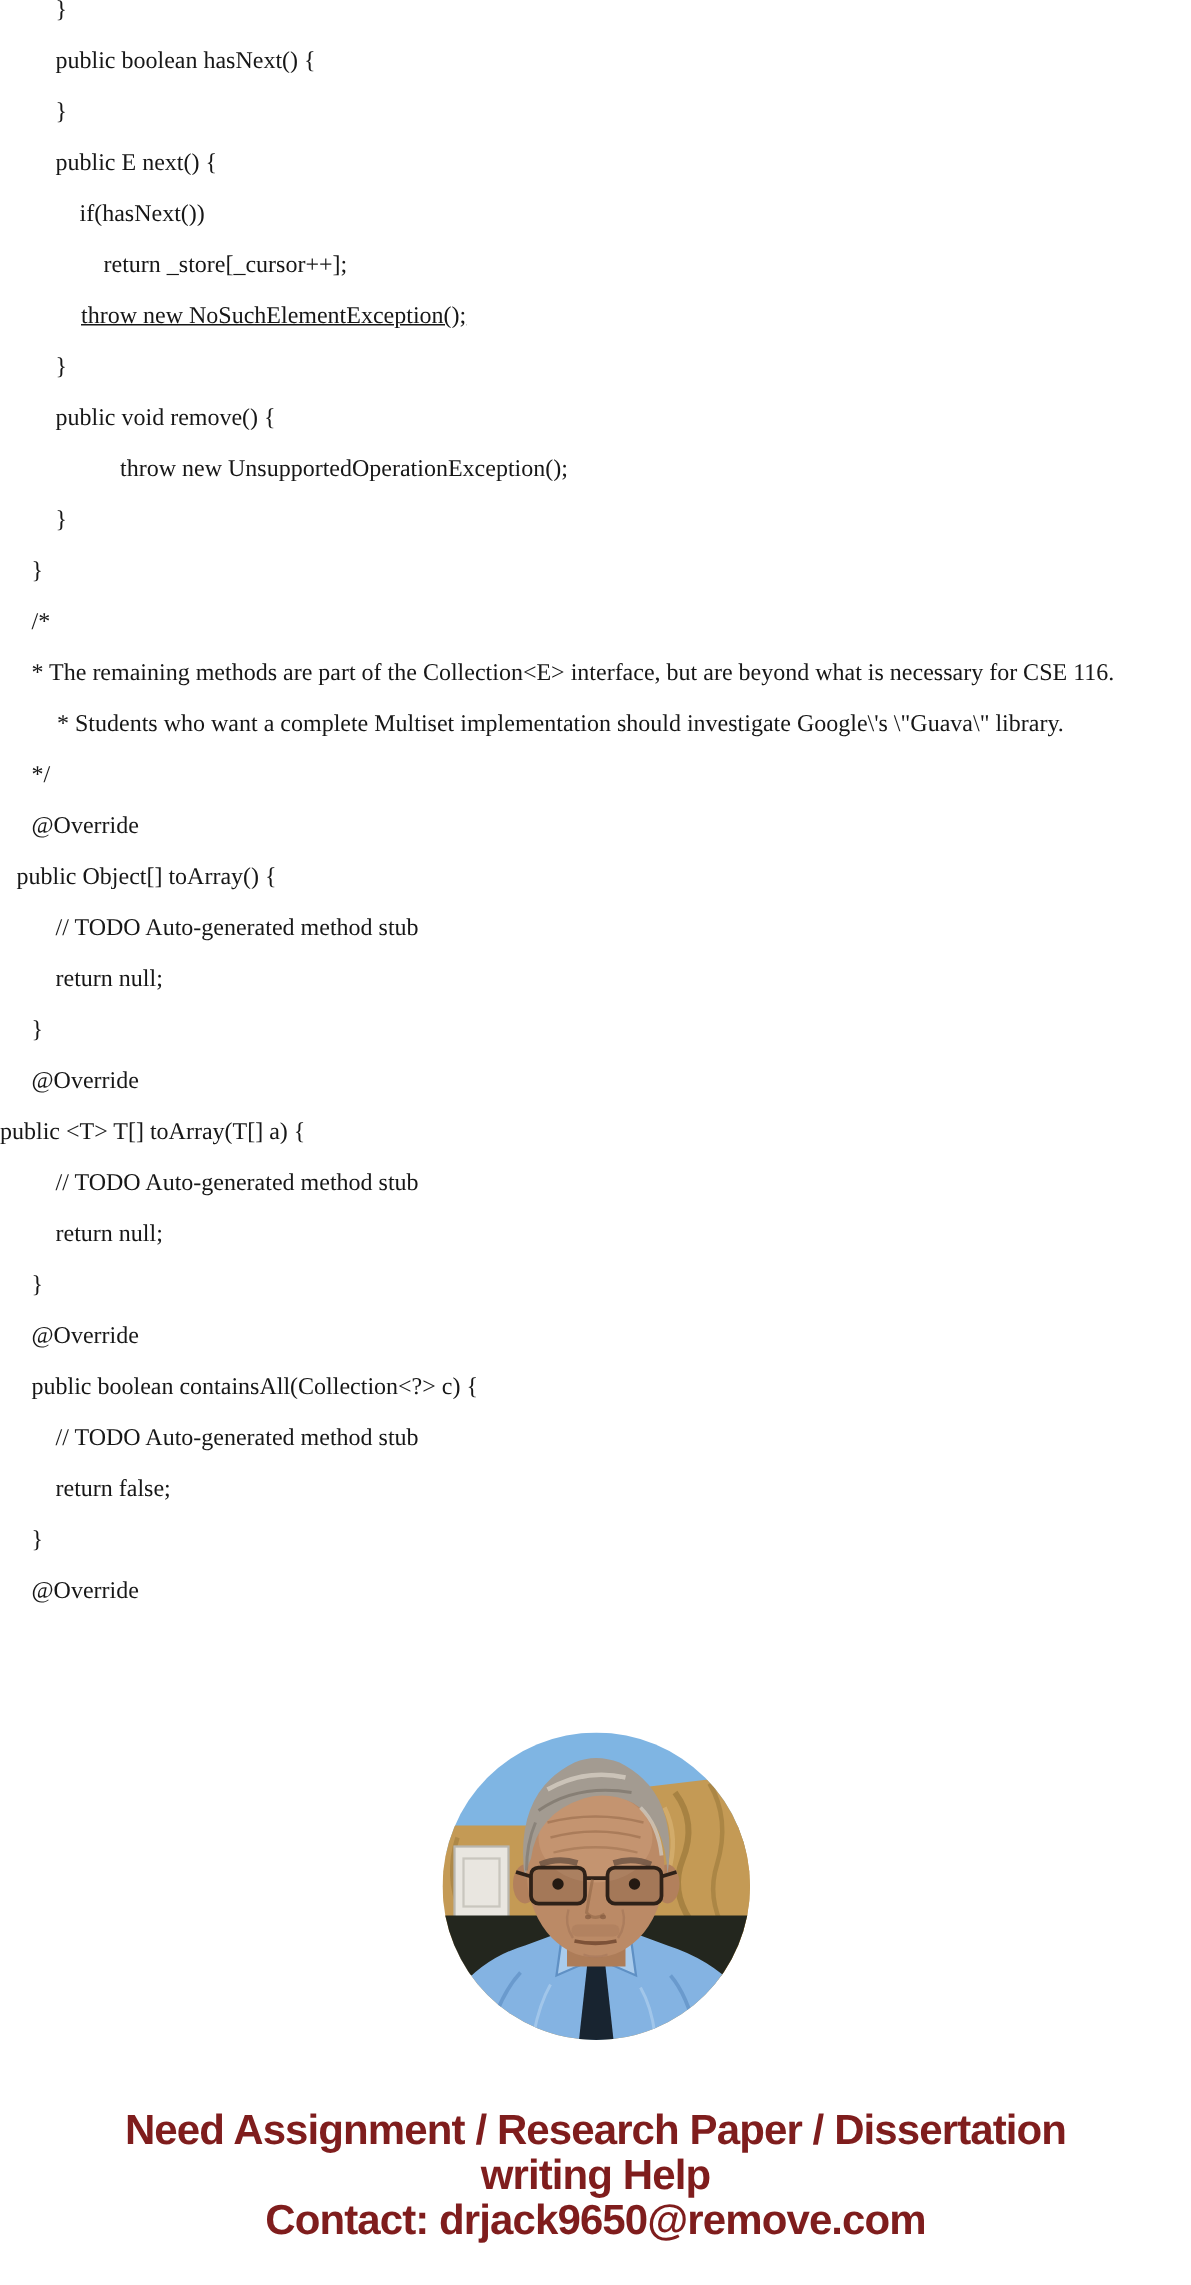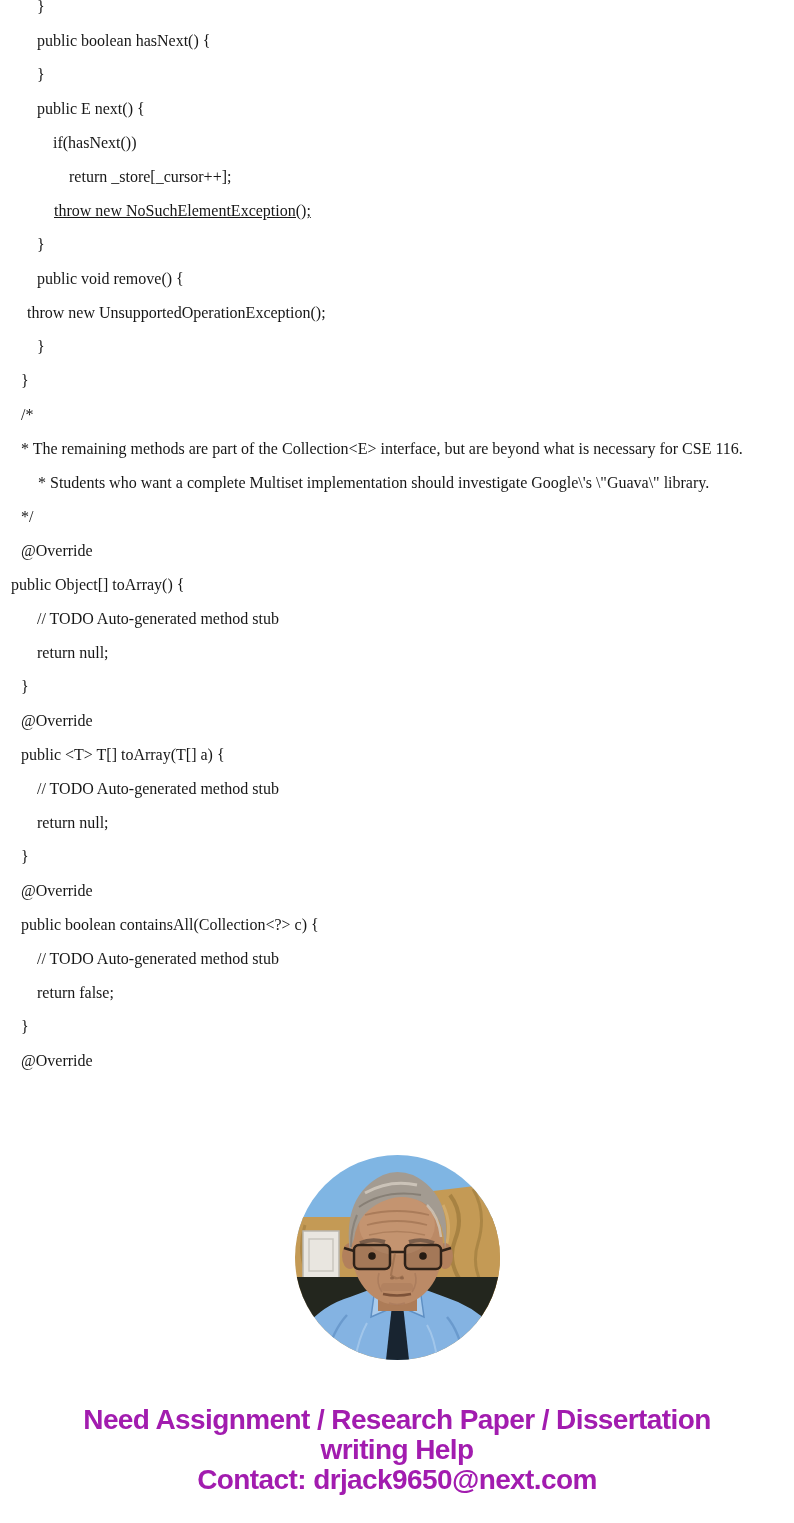--- a/index.html
+++ b/index.html
@@ -37,55 +37,55 @@
 
   
   .footer {
     margin-top: 45px;
     text-align: center;
     font-family: "Liberation Sans", sans-serif;
     font-weight: bold;
     font-size: 28px;
     line-height: 30px;
     letter-spacing: -0.6px;
-    color: #a21caf;
+    color: #7f1d1d;
   }
   .footer-heading { margin: 0; }
   .footer-contact { margin: 0; }
 </style>
 </head>
 <body>
 
 <div class="page">
 
   <div class="code-area">
     <div id="code-lines" style="color: rgb(23, 23, 23);">
         <div class="code-line" style="padding-left: 37px;">}</div>
         <div class="code-line" style="padding-left: 37px;">public boolean hasNext() {</div>
         <div class="code-line" style="padding-left: 37px;">}</div>
         <div class="code-line" style="padding-left: 37px;">public E next() {</div>
         <div class="code-line" style="padding-left: 53px;">if(hasNext())</div>
         <div class="code-line" style="padding-left: 69px;">return _store[_cursor++];</div>
         <div class="code-line" style="padding-left: 54px; text-decoration: underline;">throw new NoSuchElementException();</div>
         <div class="code-line" style="padding-left: 37px;">}</div>
         <div class="code-line" style="padding-left: 37px;">public void remove() {</div>
-        <div class="code-line" style="padding-left: 27px;">throw new UnsupportedOperationException();</div>
+        <div class="code-line" style="padding-left: 80px;">throw new UnsupportedOperationException();</div>
         <div class="code-line" style="padding-left: 37px;">}</div>
         <div class="code-line" style="padding-left: 21px;">}</div>
         <div class="code-line" style="padding-left: 21px;">/*</div>
         <div class="code-line" style="padding-left: 21px;">* The remaining methods are part of the Collection&lt;E&gt; interface, but are beyond what is necessary for CSE 116.</div>
         <div class="code-line" style="padding-left: 38px;">* Students who want a complete Multiset implementation should investigate Google\'s \"Guava\" library.</div>
         <div class="code-line" style="padding-left: 21px;">*/</div>
         <div class="code-line" style="padding-left: 21px;">@Override</div>
         <div class="code-line" style="padding-left: 11px;">public Object[] toArray() {</div>
         <div class="code-line" style="padding-left: 37px;">// TODO Auto-generated method stub</div>
         <div class="code-line" style="padding-left: 37px;">return null;</div>
         <div class="code-line" style="padding-left: 21px;">}</div>
         <div class="code-line" style="padding-left: 21px;">@Override</div>
-        <div class="code-line" style="padding-left: 21px;">public &lt;T&gt; T[] toArray(T[] a) {</div>
+        <div class="code-line" style="">public &lt;T&gt; T[] toArray(T[] a) {</div>
         <div class="code-line" style="padding-left: 37px;">// TODO Auto-generated method stub</div>
         <div class="code-line" style="padding-left: 37px;">return null;</div>
         <div class="code-line" style="padding-left: 21px;">}</div>
         <div class="code-line" style="padding-left: 21px;">@Override</div>
         <div class="code-line" style="padding-left: 21px;">public boolean containsAll(Collection&lt;?&gt; c) {</div>
         <div class="code-line" style="padding-left: 37px;">// TODO Auto-generated method stub</div>
         <div class="code-line" style="padding-left: 37px;">return false;</div>
         <div class="code-line" style="padding-left: 21px;">}</div>
         <div class="code-line" style="padding-left: 21px;">@Override</div>
       </div>
@@ -171,16 +171,16 @@
         <path d="M94,148 Q102,151 110,148" stroke="#a5775a" stroke-width="1.5" fill="none" opacity="0.6"></path>
       </g>
     </svg>
   </div>
 
   <div class="footer">
     <div class="footer-heading">
       <span>Need Assignment / Research Paper / Dissertation</span><br>
       <span>writing Help</span>
     </div>
-    <div class="footer-contact">Contact: drjack9650@next.com</div>
+    <div class="footer-contact">Contact: drjack9650@remove.com</div>
   </div>
 
 </div>
 
 </body></html>

